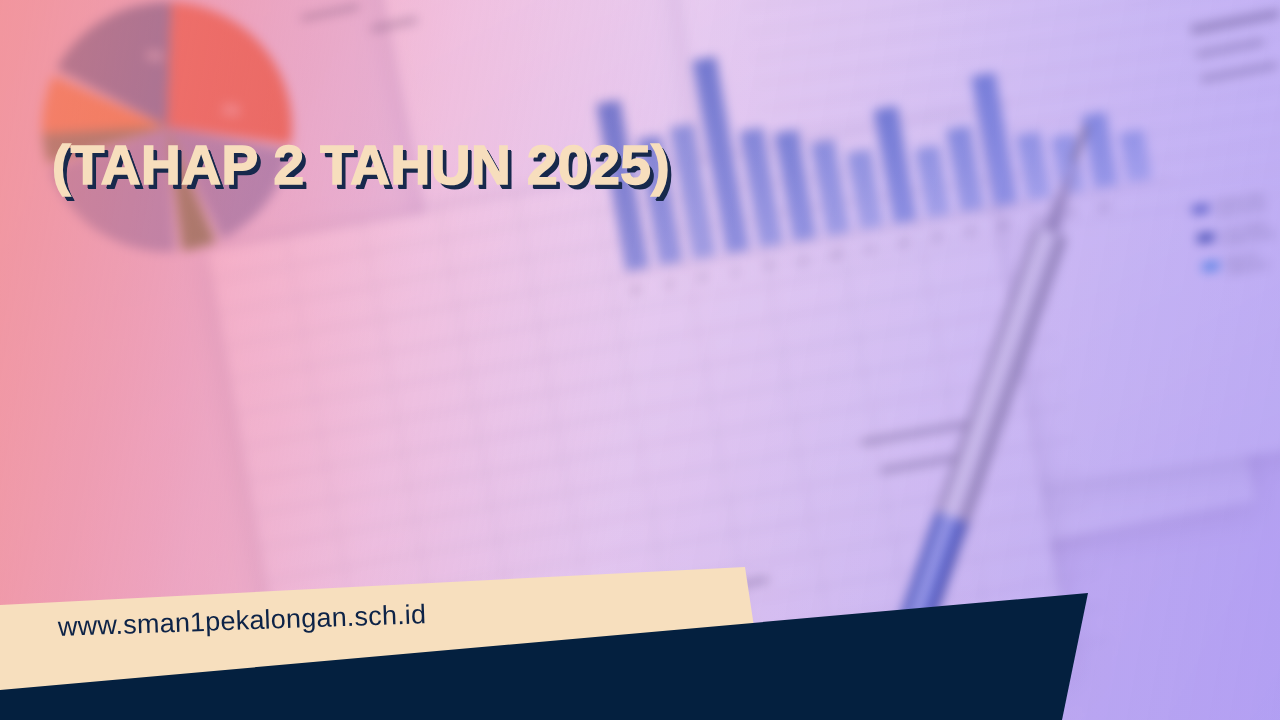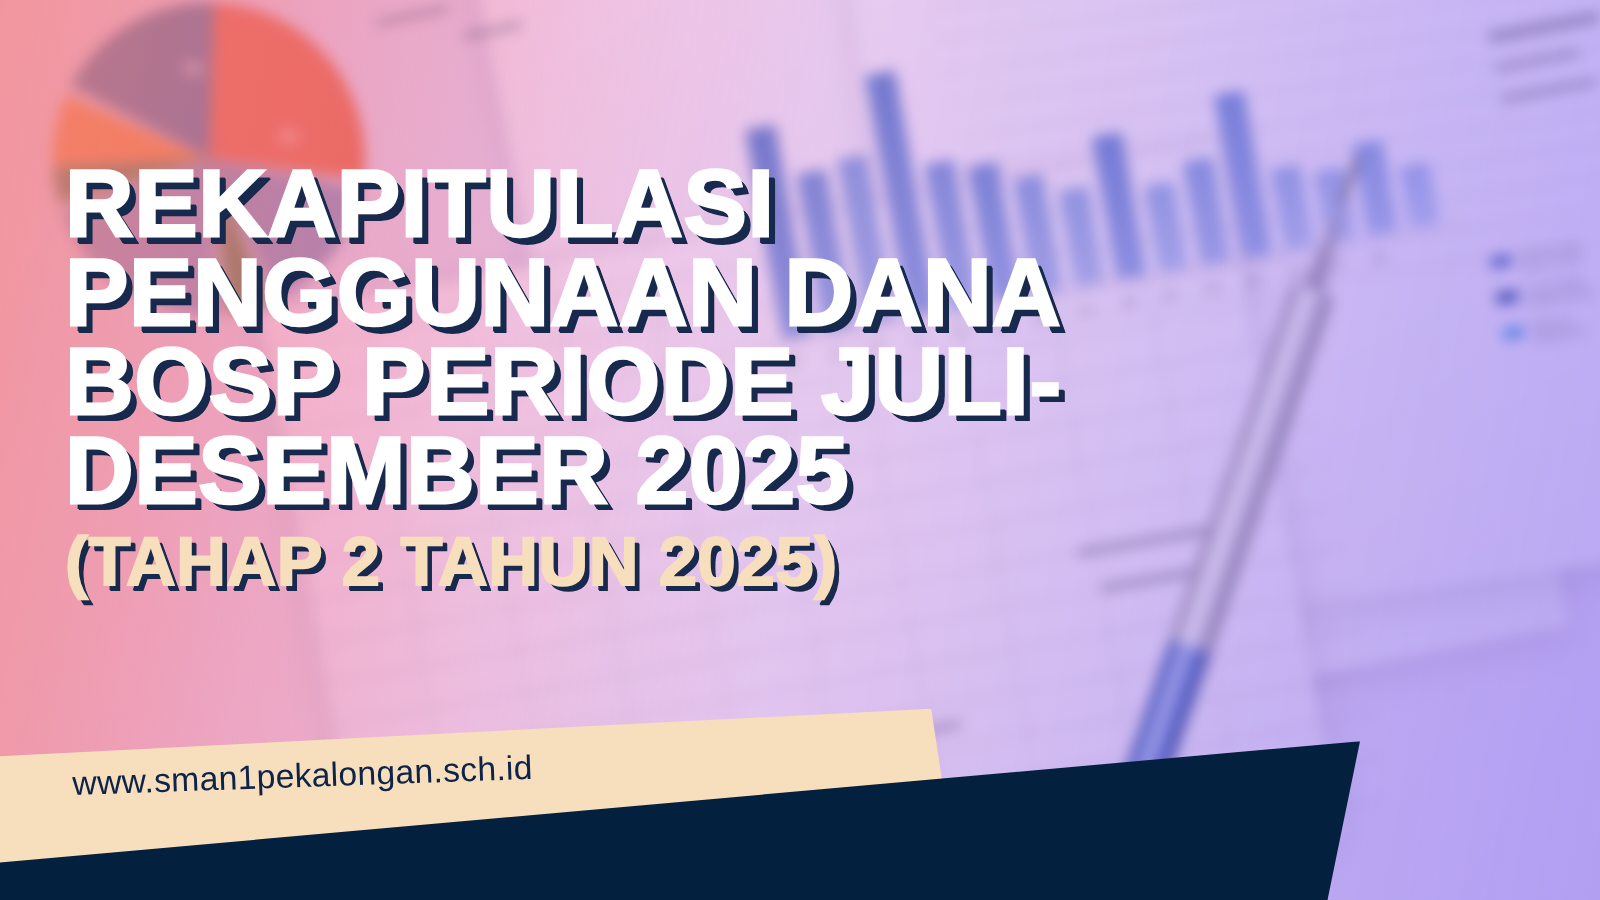--- a/index.html
+++ b/index.html
@@ -350,22 +350,18 @@
     </div>
 
     <div class="tint"></div>
     <div class="tint2"></div>
   </div>
 
   <div class="cream-band"></div>
   <div class="navy-band"></div>
 
   <div class="title-block">
-    <h1 class="title">REKAPITULASI
-PENGGUNAAN DANA
-BOSP PERIODE JULI-
-DESEMBER 2025</h1>
     <div class="subtitle">(TAHAP 2 TAHUN 2025)</div>
   </div>
 
   <div class="url">www.sman1pekalongan.sch.id</div>
 
 </div>
 
 </body></html>

